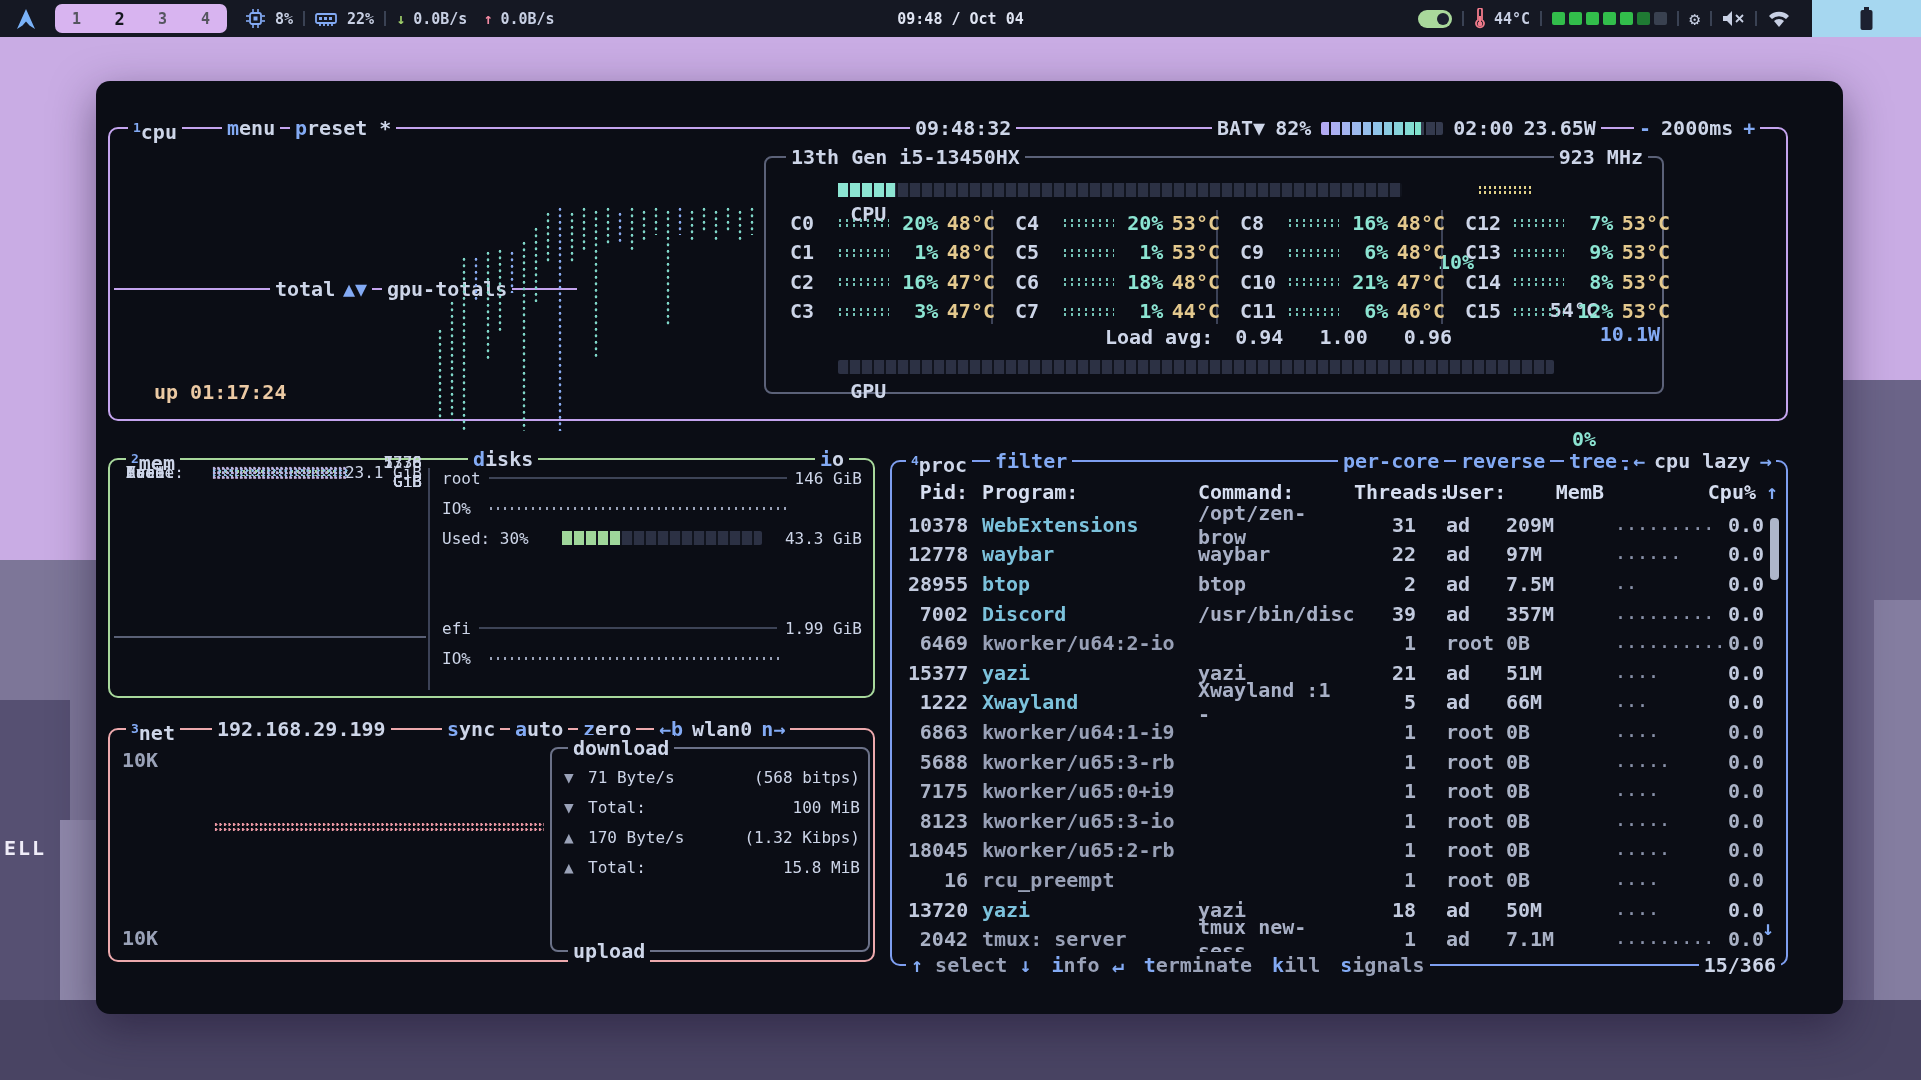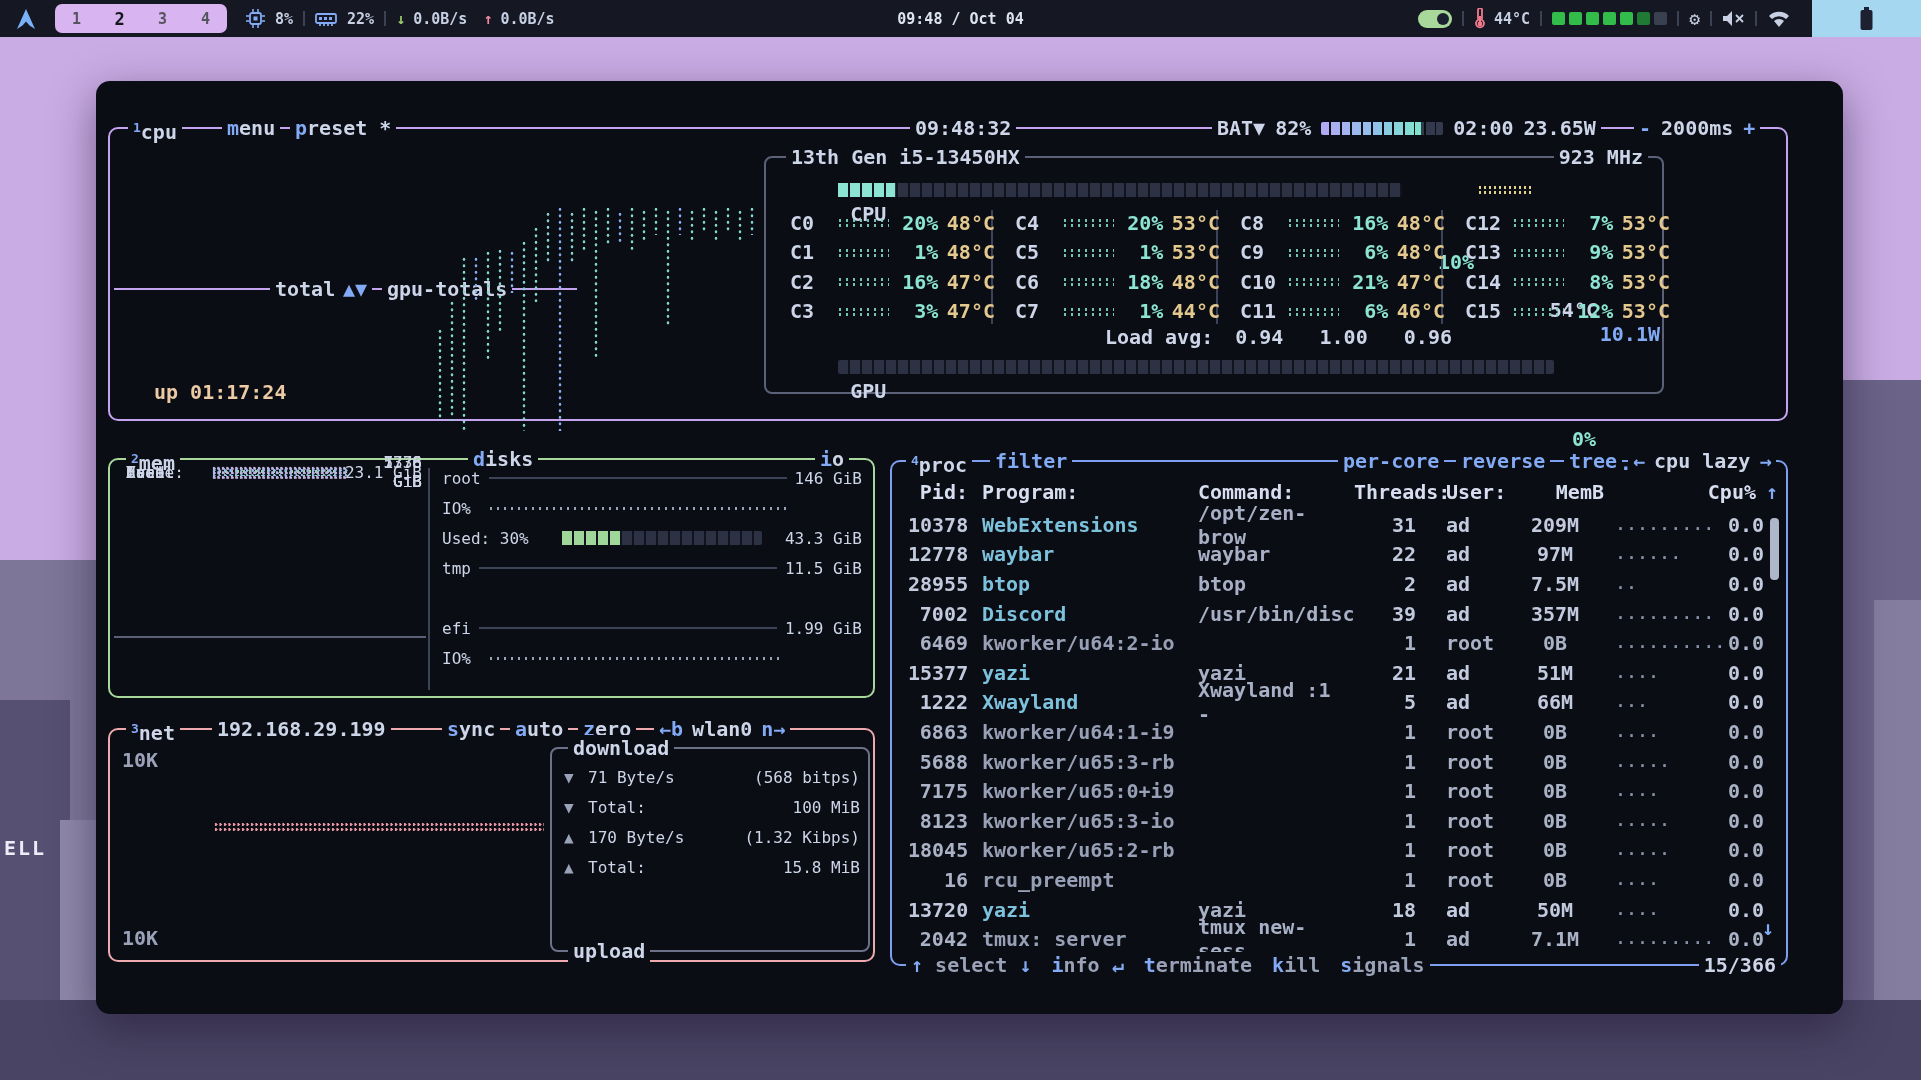--- a/index.html
+++ b/index.html
@@ -64,21 +64,21 @@
   .dlrow{position:absolute;left:12px;width:296px;display:flex;height:24px;align-items:center}
   .dlrow .ar{width:24px;color:#9aa2b8}
   .dlrow .dv{flex:1;text-align:right}
   
   .prow{display:flex;align-items:center;height:29.6px;padding-left:16px;font-size:20px;font-weight:bold;color:#c2cade;cursor:default}
   .prow .pid{width:60px;text-align:right}
   .prow .prg{width:216px;margin-left:14px;color:#7cc2dc}
   .prow .cmd{width:156px;color:#a8b0c6}
   .prow .thr{width:62px;text-align:right}
   .prow .usr{width:60px;margin-left:30px}
-  .prow .mem{width:98px;text-align:center}
+  .prow .mem{width:98px;text-align:left}
   .prow .dts{width:96px;margin-left:12px;font-size:15px;letter-spacing:2px;color:#8a92aa}
   .prow .cpu{width:44px;text-align:right;margin-left:8px}
   .prow.kernel .prg{color:#98a0b6}
   .prow.kernel{color:#aab2c6}
   .phead{display:flex;align-items:center;padding-left:16px;height:24px;font-size:20px;font-weight:bold;color:#d6def0}
 </style>
 </head>
 <body>
 
 <div>
@@ -473,25 +473,20 @@
     <span>IO%</span>
     <span class="dg sparse" style="--c:#9aa2b8;width:300px;height:5px;margin-left:18px"></span>
   </div>
   <div class="usedrow" style="top:66px">
     <span style="width:120px">Used: 30%</span>
     <div class="meter" style="width:200px">
         <div class="gfill" style="width:60px"></div>
       </div>
     <span style="flex:1;text-align:right">43.3 GiB</span>
   </div>
-  <div class="fsrow" style="top:96px">
-    <span>tmp</span>
-      <span class="dash"></span>
-      <span>11.5 GiB</span>
-  </div>
   <div class="fsrow" style="top:156px">
     <span>efi</span>
       <span class="dash"></span>
       <span>1.99 GiB</span>
   </div>
   <div class="iorow" style="top:186px">
     <span>IO%</span>
     <span class="dg sparse" style="--c:#9aa2b8;width:292px;height:5px;margin-left:18px"></span>
   </div>
 </div>

